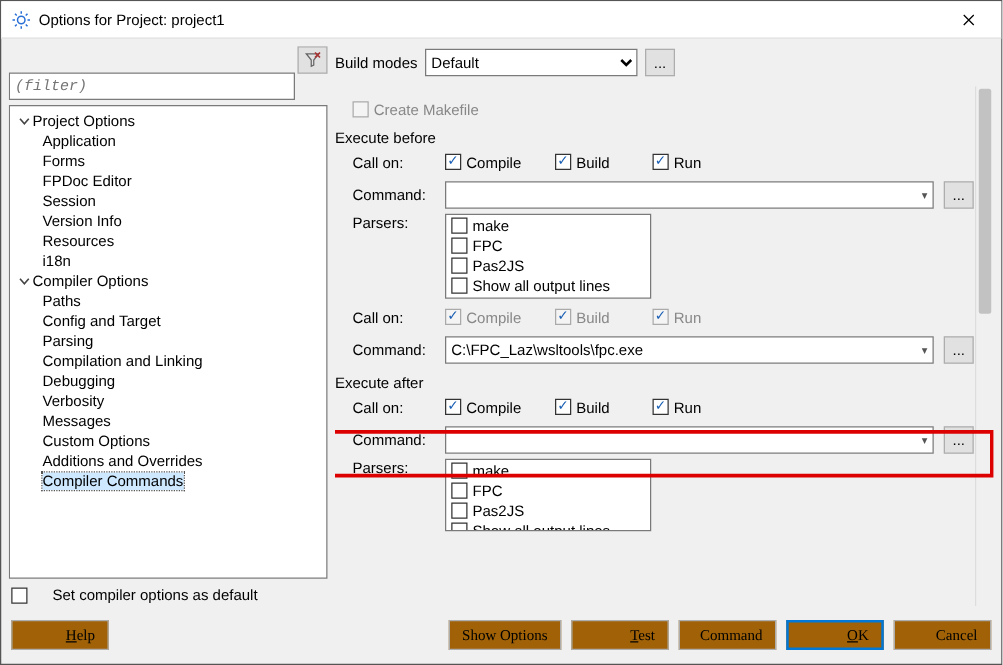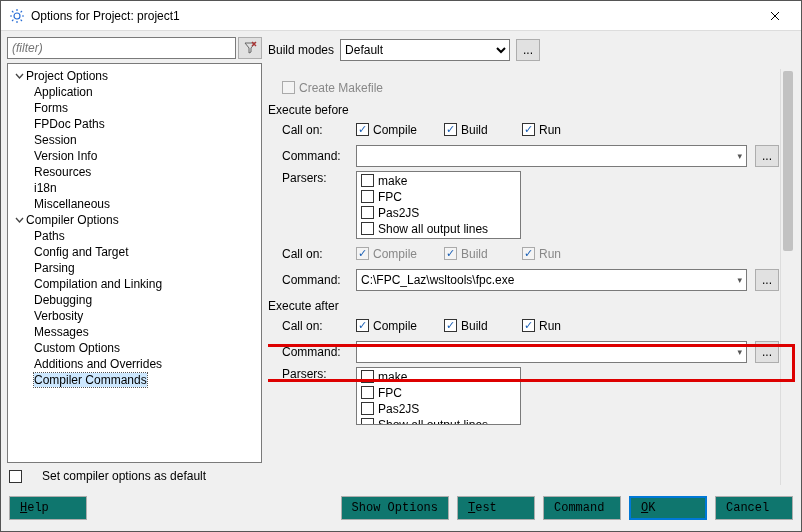--- a/index.html
+++ b/index.html
@@ -6,21 +6,21 @@
   html, body { margin:0; padding:0; font-family: "Segoe UI", Tahoma, sans-serif; font-size:12px; background:#f0f0f0; }
   .window { width:802px; height:532px; background:#f0f0f0; border:1px solid #555; position:relative; display:flex; flex-direction:column; }
   .titlebar { height:30px; background:#fff; display:flex; align-items:center; padding:0 4px 0 8px; border-bottom:1px solid #ddd; }
   .titlebar .icon { width:16px; height:16px; margin-right:6px; display:flex; align-items:center; justify-content:center; }
   .titlebar .title { flex:1; }
   .close-btn { width:45px; height:28px; display:flex; align-items:center; justify-content:center; font-size:14px; font-family:Arial; }
   .body { flex:1; display:flex; flex-direction:column; padding:6px; gap:6px; overflow:hidden; }
   .main-area { flex:1; display:flex; gap:6px; overflow:hidden; }
   .left-pane { width:255px; display:flex; flex-direction:column; gap:4px; }
   .filter-row { display:flex; gap:2px; }
-  .filter-row input { flex:1; height:22px; border:1px solid #7a7a7a; padding:2px 4px; font-style:italic; color:#555; font-family:Liberation Sans, sans-serif; font-size:12px; }
+  .filter-row input { flex:1; height:22px; border:1px solid #7a7a7a; padding:2px 4px; font-style:italic; color:#555; font-family:Liberation Mono, monospace; font-size:12px;margin-top:21px; }
   .icon-btn { width:24px; height:22px; border:1px solid #adadad; background:#e1e1e1; display:flex; align-items:center; justify-content:center; }
   .tree { flex:1; border:1px solid #7a7a7a; background:#fff; overflow:auto; padding:4px 2px; }
   .tree-group { }
   .tree-group-header { display:flex; align-items:center; padding:1px 2px; cursor:default; }
   .chevron { width:14px; display:inline-flex; align-items:center; justify-content:center; color:#444; font-size:10px; }
   .tree-item { padding:1px 2px 1px 24px; cursor:default; position:relative; }
   .tree-item.selected span { background:#cde8ff; outline:1px dotted #555; }
   .set-default { display:flex; align-items:center; gap:20px; padding:2px 0 2px 2px; }
   .right-pane { flex:1; display:flex; flex-direction:column; overflow:hidden; position:relative; }
   .build-modes-row { display:flex; align-items:center; gap:6px; height:26px; }
@@ -37,21 +37,21 @@
   .checkbox .box.checked::after { content:"✓"; font-size:11px; color:#1a5fb4; line-height:1; }
   .checkbox.disabled { color:#888; }
   .checkbox.disabled .box { border-color:#aaa; background:#f4f4f4; }
   .combo { flex:1; height:22px; border:1px solid #7a7a7a; background:#fff; display:flex; align-items:center; padding:0 4px; position:relative; }
   .combo .arrow { position:absolute; right:4px; font-size:9px; color:#555; }
   .parsers-box { width:165px; border:1px solid #7a7a7a; background:#fff; padding:2px 4px; display:flex; flex-direction:column; gap:2px; }
   .section-label { padding:6px 0 0 0; }
   .highlight-box { position:absolute; border:3px solid #d00; pointer-events:none; }
   .button-row { height:34px; display:flex; align-items:center; gap:8px; padding:2px; }
   .button-row .spacer { flex:1; }
-  .btn { min-width:78px; height:24px; border:1px solid #adadad; background:#0f766e; display:flex; align-items:center; justify-content:flex-start; padding:0 10px; font-family:Liberation Mono, monospace; font-size:12px; }
+  .btn { min-width:78px; height:24px; border:1px solid #adadad; background:#a16207; display:flex; align-items:center; justify-content:flex-end; padding:0 10px; font-family:Liberation Serif, serif; font-size:12px; }
   .btn.primary { border:2px solid #0078d7; }
   .accesskey { text-decoration:underline; }
   svg { display:block; }
 </style>
 </head>
 <body>
 
 <div class="window">
 
   <div class="titlebar">
@@ -90,26 +90,25 @@
             <div class="tree-group-header">
               <span class="chevron">
                 <svg width="9" height="9" viewBox="0 0 9 9">
                     <path d="M1 2l3.5 4L8 2" fill="none" stroke="#444" stroke-width="1.3"></path>
                   </svg>
               </span>
               <span>Project Options</span>
             </div>
             <div class="tree-item"><span>Application</span></div>
             <div class="tree-item"><span>Forms</span></div>
-            <div class="tree-item"><span>FPDoc Paths</span></div>
+            <div class="tree-item"><span>FPDoc Editor</span></div>
             <div class="tree-item"><span>Session</span></div>
             <div class="tree-item"><span>Version Info</span></div>
             <div class="tree-item"><span>Resources</span></div>
             <div class="tree-item"><span>i18n</span></div>
-            <div class="tree-item"><span>Miscellaneous</span></div>
           </div>
           <div class="tree-group">
             <div class="tree-group-header">
               <span class="chevron">
                 <svg width="9" height="9" viewBox="0 0 9 9">
                     <path d="M1 2l3.5 4L8 2" fill="none" stroke="#444" stroke-width="1.3"></path>
                   </svg>
               </span>
               <span>Compiler Options</span>
             </div>

